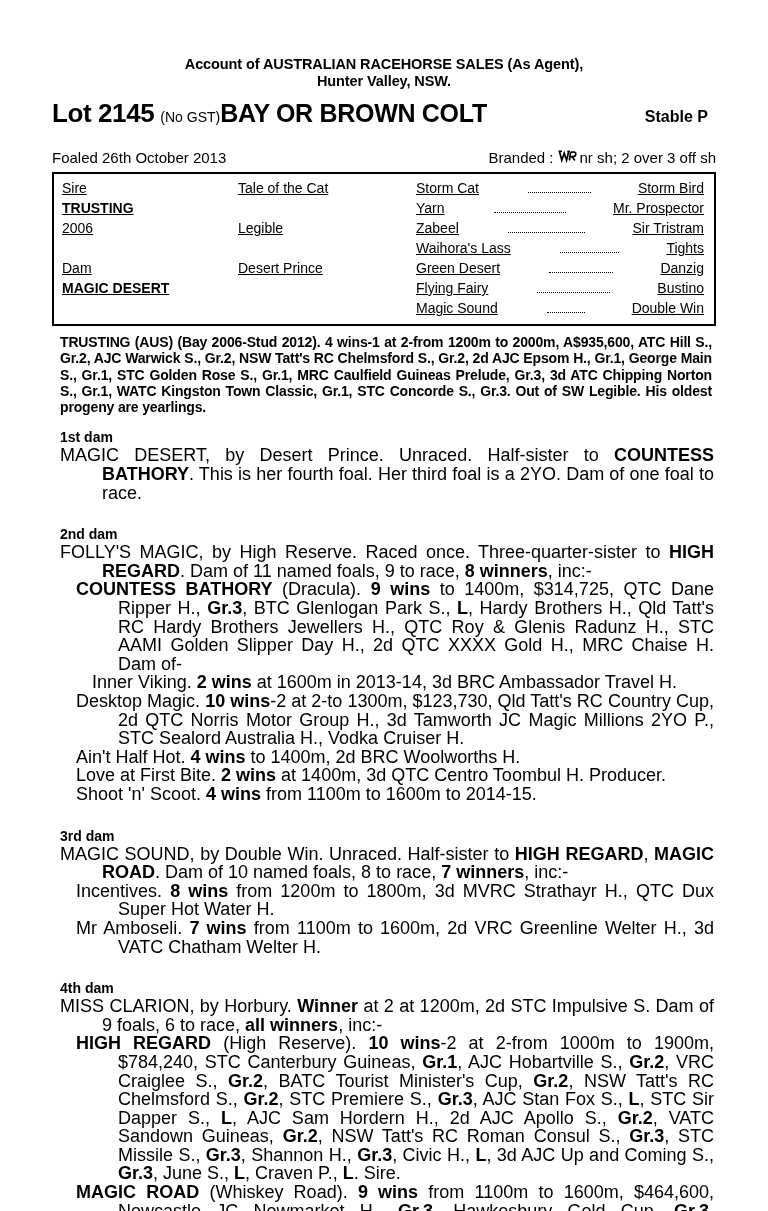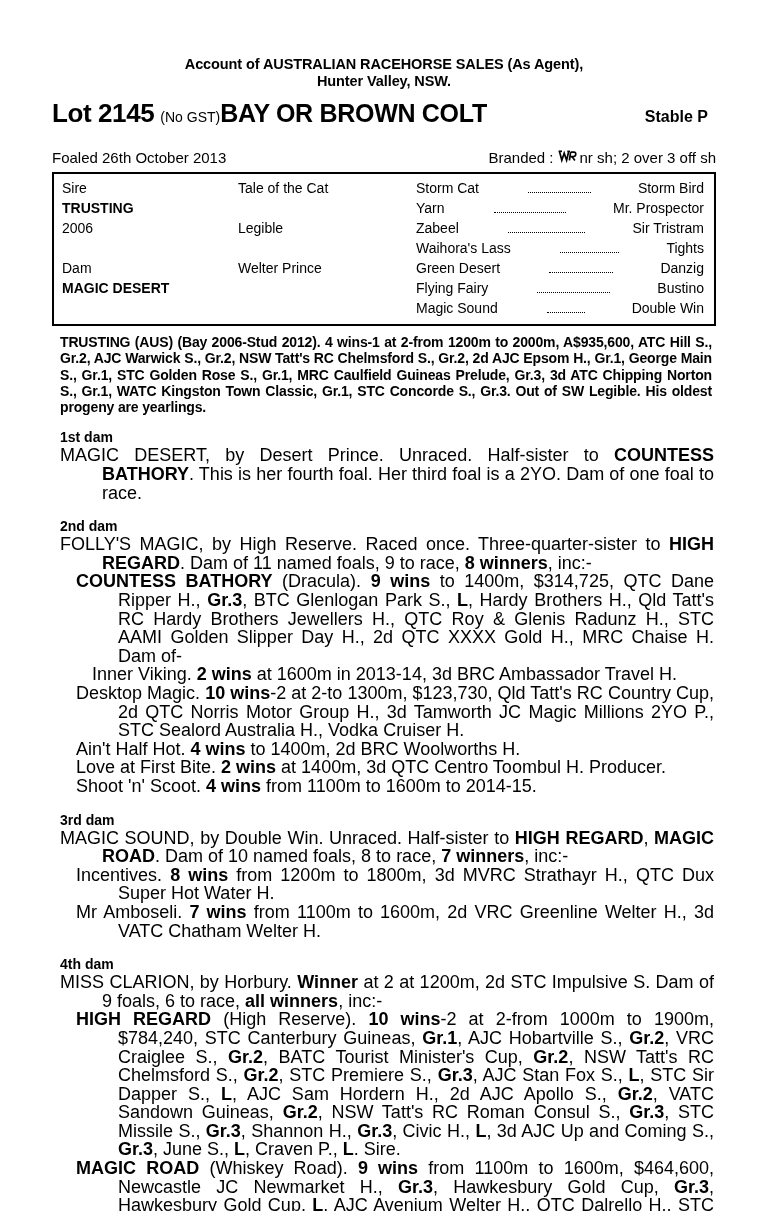--- a/index.html
+++ b/index.html
@@ -82,20 +82,21 @@
     margin: 0 3px 0 4px;
     vertical-align: baseline;
   }
   .brandglyph svg { position: absolute; left: 0; top: -1px; }
 
   
   .ped {
     border: 2px solid #000;
     padding: 4px 0 6px 0;
     margin-bottom: 8px;
+    text-decoration: underline;
   }
   .pedrow {
     display: flex;
     font-size: 14px;
     line-height: 20px;
     height: 20px;
     align-items: baseline;
   }
   .c1 { width: 184px; padding-left: 8px; box-sizing: border-box; }
   .c2 { width: 178px; }
@@ -118,21 +119,21 @@
     letter-spacing: -0.15px;
     margin: 0 4px 14px 8px;
   }
 
   
   .damhead {
     font-size: 14px;
     font-weight: bold;
     margin: 0 0 1px 8px;
   }
-  .sp { margin-top: 16px; }
+  .sp { margin-top: 24px; }
   .para {
     font-size: 18px;
     line-height: 18.6px;
     text-align: justify;
     margin: 0 2px 0 8px;
     text-indent: 0;
     padding-left: 42px;
   }
   .para.hang { padding-left: 42px; text-indent: -42px; }
   .para.hang2 { padding-left: 58px; text-indent: -42px; }
@@ -218,21 +219,21 @@
           <div class="c1"></div>
           <div class="c2"></div>
           <div class="c3">
             <span>Waihora's Lass</span>
             <span class="leader"></span>
             <span class="gp2">Tights</span>
           </div>
         </div>
         <div class="pedrow">
           <div class="c1">Dam</div>
-          <div class="c2">Welter Prince</div>
+          <div class="c2">Desert Prince</div>
           <div class="c3">
             <span>Green Desert</span>
             <span class="leader"></span>
             <span class="gp2">Danzig</span>
           </div>
         </div>
         <div class="pedrow">
           <div class="c1 bold">MAGIC DESERT</div>
           <div class="c2"></div>
           <div class="c3">

